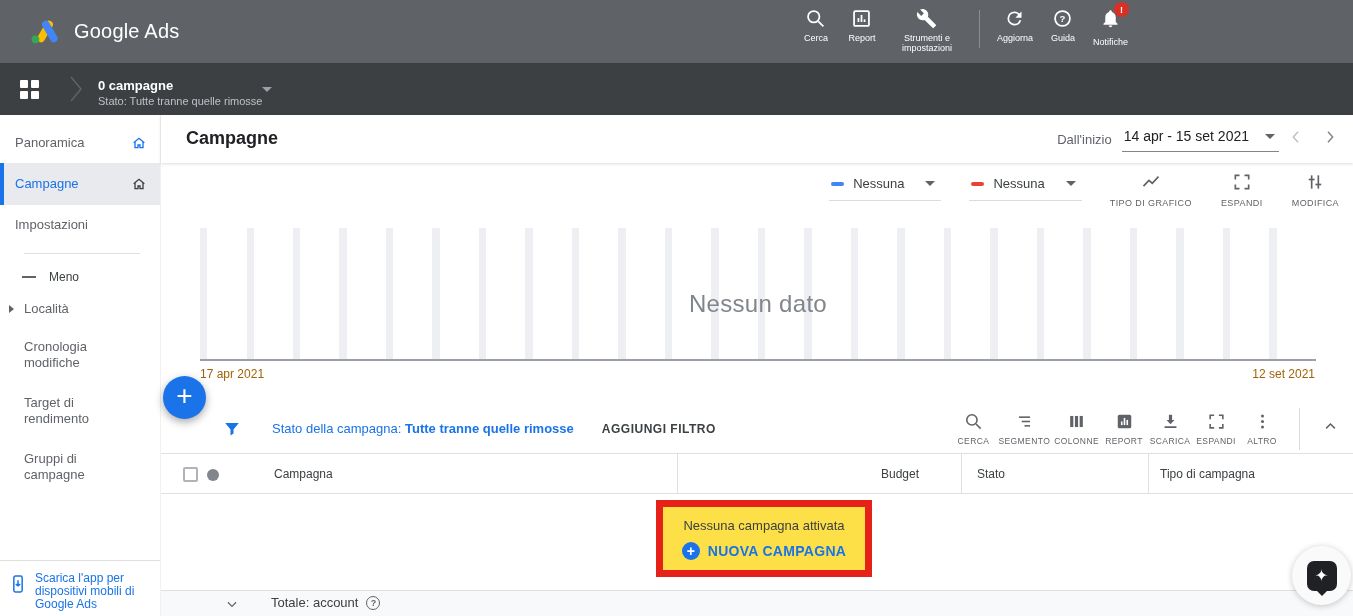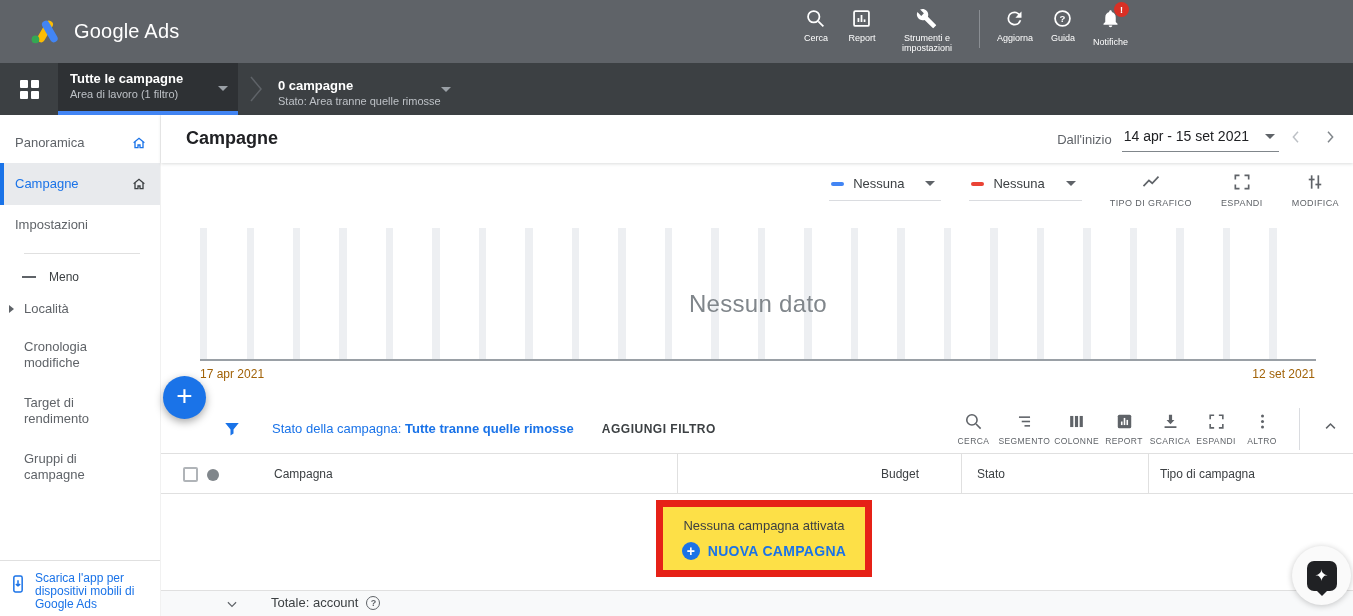--- a/index.html
+++ b/index.html
@@ -192,32 +192,27 @@
 
   <nav class="subnav">
     <div class="grid-btn">
       <span class="grid-icon">
           <span></span>
           <span></span>
           <span></span>
           <span></span>
         </span>
     </div>
-    <div class="scope-pill">
-      <div class="pill-title">Tutte le campagne</div>
-      <div class="pill-sub">Area di lavoro (1 filtro)</div>
-      <span class="caret scope-caret"></span>
-    </div>
     <svg class="nav-sep" width="16" height="34" viewBox="0 0 16 34" fill="none" stroke="#5f6368" stroke-width="1.5">
         <polyline points="3,5 13,17 3,29"></polyline>
       </svg>
     <div class="context-block">
       <div class="context-text">
         <div class="pill-title">0 campagne</div>
-        <div class="pill-sub">Stato: Area tranne quelle rimosse</div>
+        <div class="pill-sub">Stato: Tutte tranne quelle rimosse</div>
       </div>
       <span class="caret"></span>
     </div>
   </nav>
 
   <div class="body-row">
 
     <aside class="sidebar">
       <div class="side-item">
         <span>Panoramica</span>

